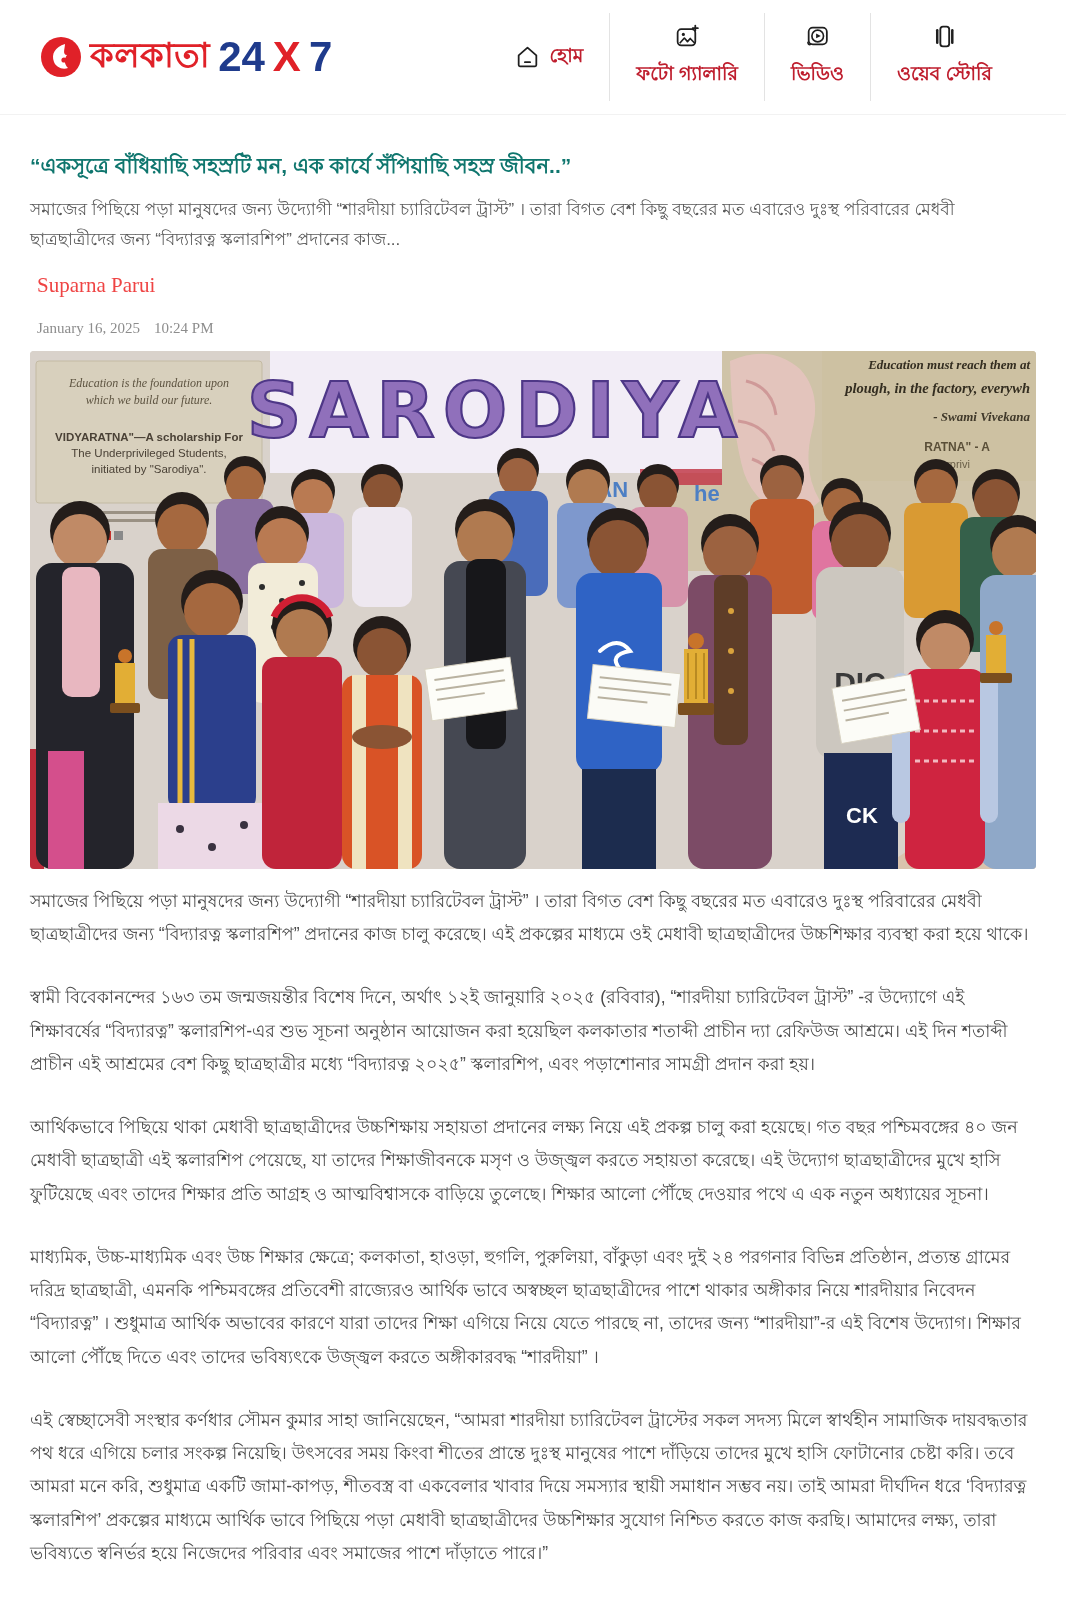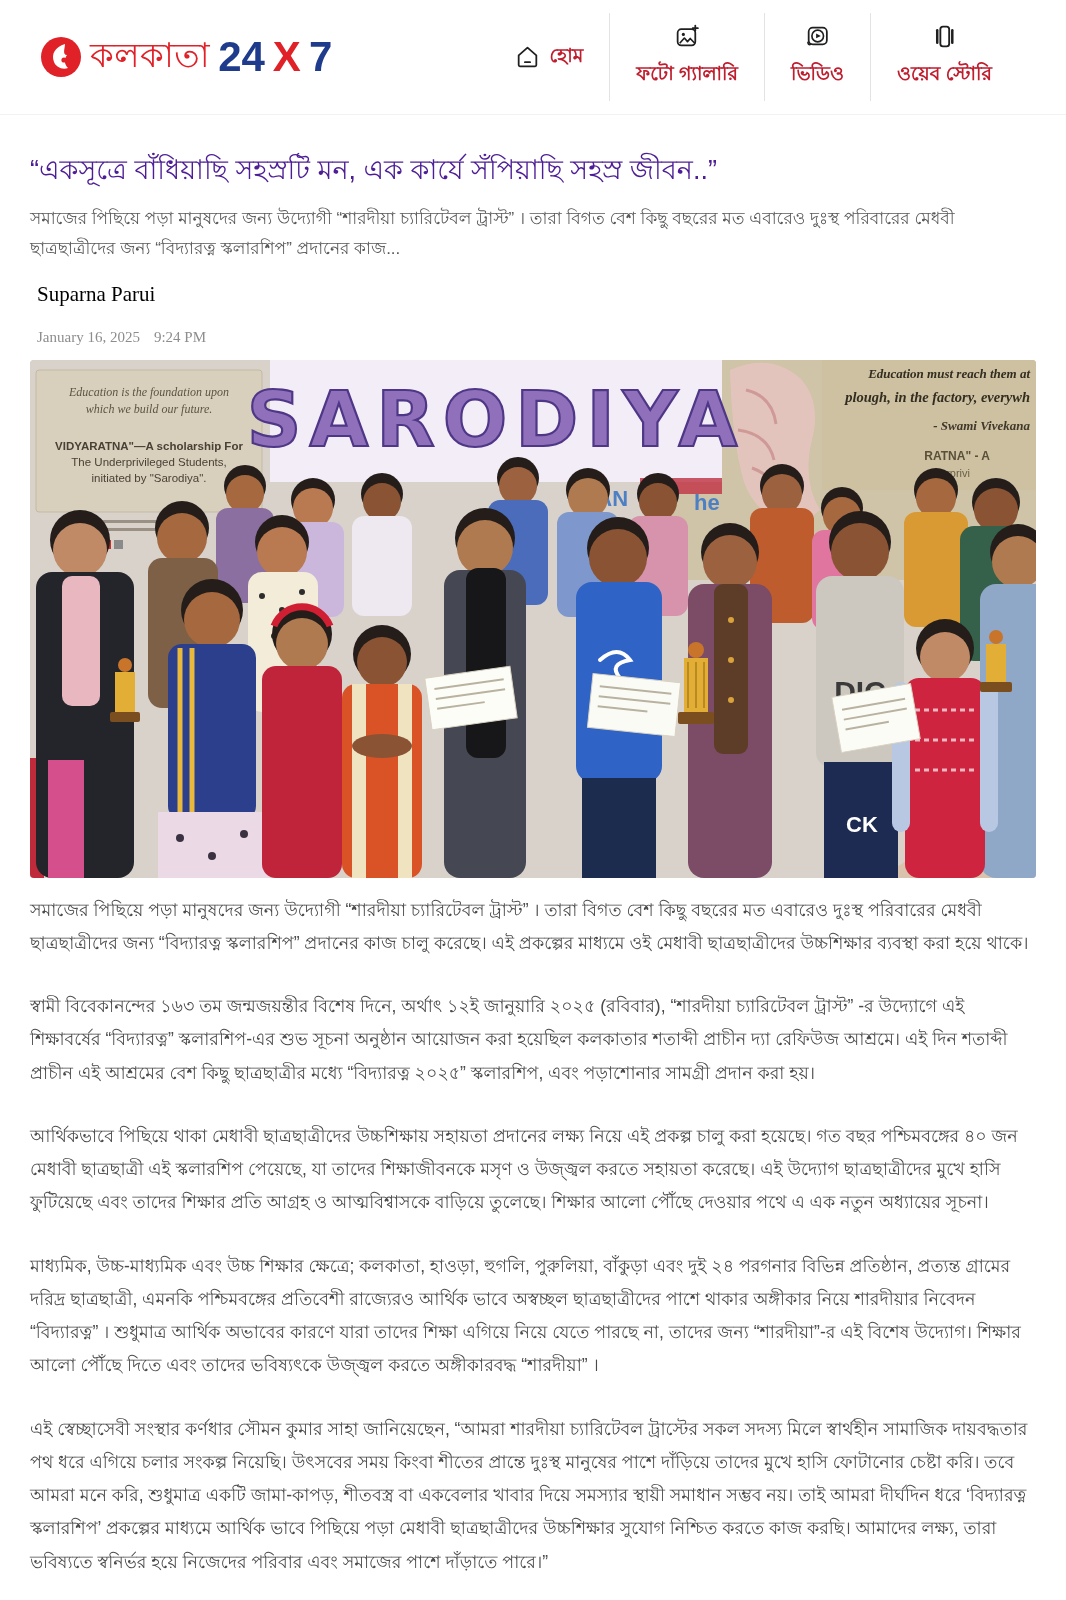--- a/index.html
+++ b/index.html
@@ -10,44 +10,44 @@
   }
   .page { width:1066px; height:1600px; background:#fff; position:relative; }
 
   
   header {
     height:115px; display:flex; align-items:center; justify-content:space-between;
     padding:0 48px 0 40px; background:#fff; border-bottom:1px solid #f2f2f2;
   }
   .logo { display:flex; align-items:center; gap:8px; cursor:pointer; text-decoration:none; }
   .logo-mark { width:42px; height:42px; flex:0 0 auto; }
-  .logo-bn { font-size:34px; font-weight:400; color:#e02128; letter-spacing:.5px; }
+  .logo-bn { font-size:34px; font-weight:700; color:#e02128; letter-spacing:.5px; }
   .logo-num { font-size:42px; font-weight:800; }
   .c-blue { color:#1f3b8c; } .c-red { color:#e02128; }
 
   nav { display:flex; align-items:stretch; }
   .nav-item {
     display:flex; align-items:center; gap:9px; padding:10px 26px;
     text-decoration:none; cursor:pointer;
   }
   .nav-item + .nav-item { border-left:1px solid #e3e3e3;flex-direction:column; }
   .nav-item svg { width:27px; height:27px; }
   .nav-label { font-size:19px; font-weight:700; color:#bf1e2e; white-space:nowrap; }
 
   
   main { padding:0 30px; }
   h1.article-title {
-    margin-top:36px; font-size:27px; line-height:1.45; font-weight:400; color:#4c1d95;
+    margin-top:36px; font-size:21px; line-height:1.45; font-weight:700; color:#0f766e;
   }
   p.summary {
     margin-top:14px; font-size:17px; line-height:1.75; color:#585858; max-width:1000px;
   }
   .byline { margin-top:18px; padding-left:7px; }
   .author {
-    font-family:"Liberation Serif", serif; font-size:21px; color:#000000; cursor:pointer;
+    font-family:"Liberation Serif", serif; font-size:21px; color:#ef4444; cursor:pointer;
   }
   .dateline {
     font-family:"Liberation Serif", serif; font-size:15px; color:#8d8d8d; margin-top:22px;
     display:flex; gap:14px;
   }
 
   
   figure.photo {
     margin-top:14px; width:1006px; height:518px; border-radius:4px; overflow:hidden;
     background:#d8d2cc;
@@ -118,21 +118,21 @@
   </header>
 
   <main>
     <h1 class="article-title">“একসূত্রে বাঁধিয়াছি সহস্রটি মন, এক কার্যে সঁপিয়াছি সহস্র জীবন..”</h1>
     <p class="summary">সমাজের পিছিয়ে পড়া মানুষদের জন্য উদ্যোগী “শারদীয়া চ্যারিটেবল ট্রাস্ট” । তারা বিগত বেশ কিছু বছরের মত এবারেও দুঃস্থ পরিবারের মেধবী ছাত্রছাত্রীদের জন্য “বিদ্যারত্ন স্কলারশিপ” প্রদানের কাজ...</p>
 
     <div class="byline">
       <div class="author">Suparna Parui</div>
       <div class="dateline">
         <span>January 16, 2025</span>
-        <span>9:24 PM</span>
+        <span>10:24 PM</span>
       </div>
     </div>
 
     <figure class="photo">
       <svg viewBox="0 0 1006 518" preserveAspectRatio="none">
 
         <rect width="1006" height="518" fill="#d9d2cb"></rect>
         <rect x="640" y="0" width="366" height="220" fill="#cfc3a8"></rect>
         <path d="M850 518 L1006 415 L1006 518 Z" fill="#d9c3ad"></path>
         <rect x="0" y="398" width="14" height="120" fill="#bf2b3a"></rect>

